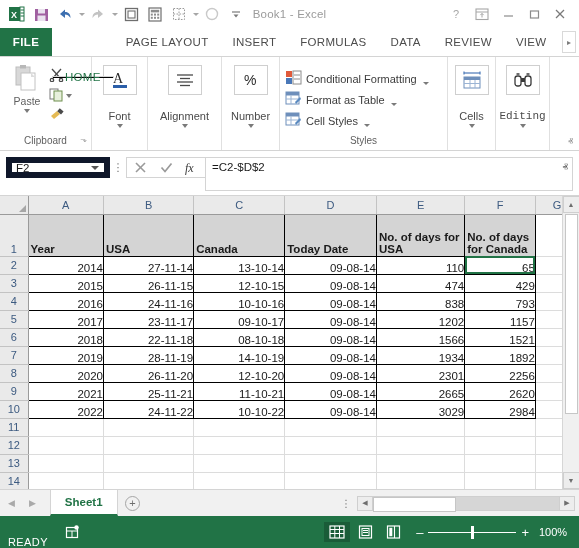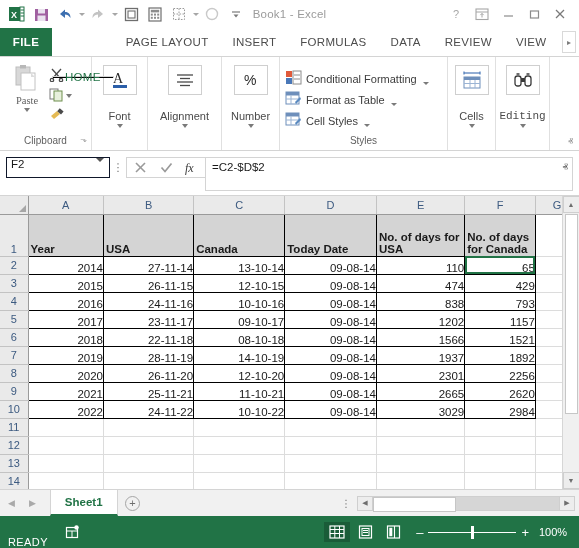--- a/index.html
+++ b/index.html
@@ -140,21 +140,21 @@
     color: #9a9a9a; font-size: 8px;
   }
 
   
   .g-clipboard { width: 92px; }
   .paste-big {
     width: 44px;
     display: flex; flex-direction: column; align-items: center;
     padding-top: 2px;
   }
-  .paste-label { font-size: 10.5px; color: #5f5f5f; margin-top: 1px; font-family: Liberation Serif, serif; }
+  .paste-label { font-size: 10.5px; color: #5f5f5f; margin-top: 1px; }
   .caret-d {
     width: 0; height: 0;
     border-left: 3.5px solid transparent;
     border-right: 3.5px solid transparent;
     border-top: 4px solid #7a7a7a;
     margin-top: 2px;
   }
   .clip-small {
     display: flex; flex-direction: column;
     gap: 3px; padding-top: 4px;
@@ -206,23 +206,23 @@
   
   .formulabar {
     flex: 0 0 45px;
     background: #ffffff;
     display: flex; align-items: flex-start;
     padding: 6px 6px 0 6px;
     border-bottom: 1px solid #d4d4d4;
   }
   .namebox {
     width: 104px; height: 21px;
-    border: 1px solid #0f172a;
+    border: 6px solid #0f172a;
     background: #fff;
-    display: flex; 
+    display: flex; align-items: center;
     padding: 0 4px;
     font-size: 11.5px; color: #1a1a1a;
     position: relative;
   }
   .namebox .nb-caret {
     position: absolute; right: 5px;
     width: 0; height: 0;
     border-left: 4px solid transparent;
     border-right: 4px solid transparent;
     border-top: 4.5px solid #555;
@@ -879,21 +879,21 @@
         <td class="cell num bordered">1566</td>
         <td class="cell num bordered">1521</td>
         <td class="cell"></td>
       </tr>
       <tr class="datarow">
         <td class="rowhdr">7</td>
         <td class="cell num bordered">2019</td>
         <td class="cell num bordered">28-11-19</td>
         <td class="cell num bordered">14-10-19</td>
         <td class="cell num bordered">09-08-14</td>
-        <td class="cell num bordered">1937</td>
+        <td class="cell num bordered">1934</td>
         <td class="cell num bordered">1892</td>
         <td class="cell"></td>
       </tr>
       <tr class="datarow">
         <td class="rowhdr">8</td>
         <td class="cell num bordered">2020</td>
         <td class="cell num bordered">26-11-20</td>
         <td class="cell num bordered">12-10-20</td>
         <td class="cell num bordered">09-08-14</td>
         <td class="cell num bordered">2301</td>

